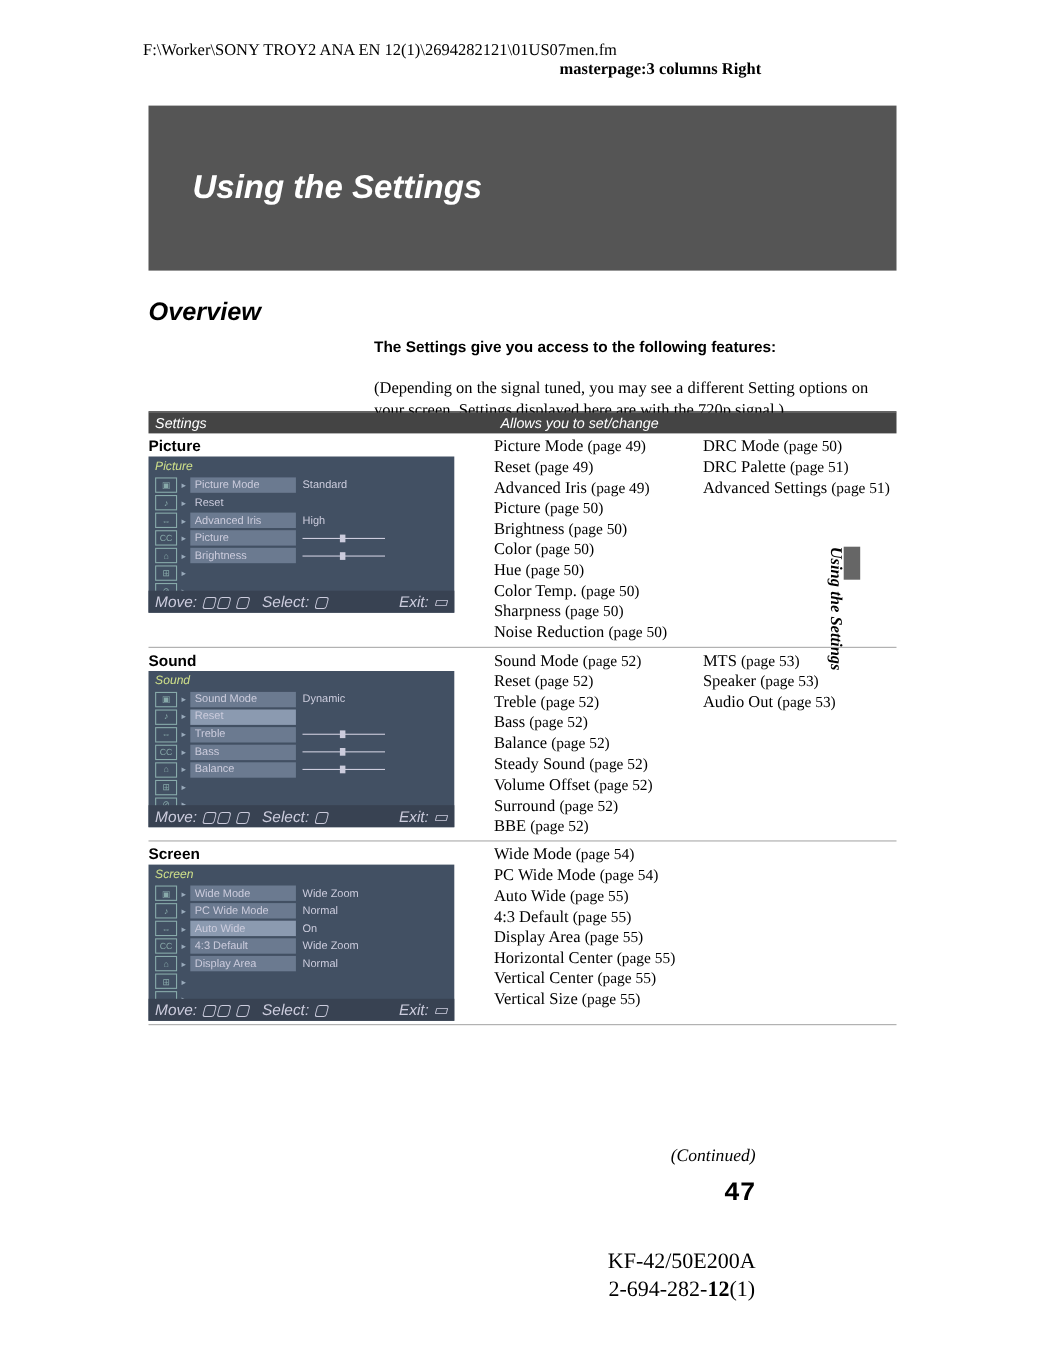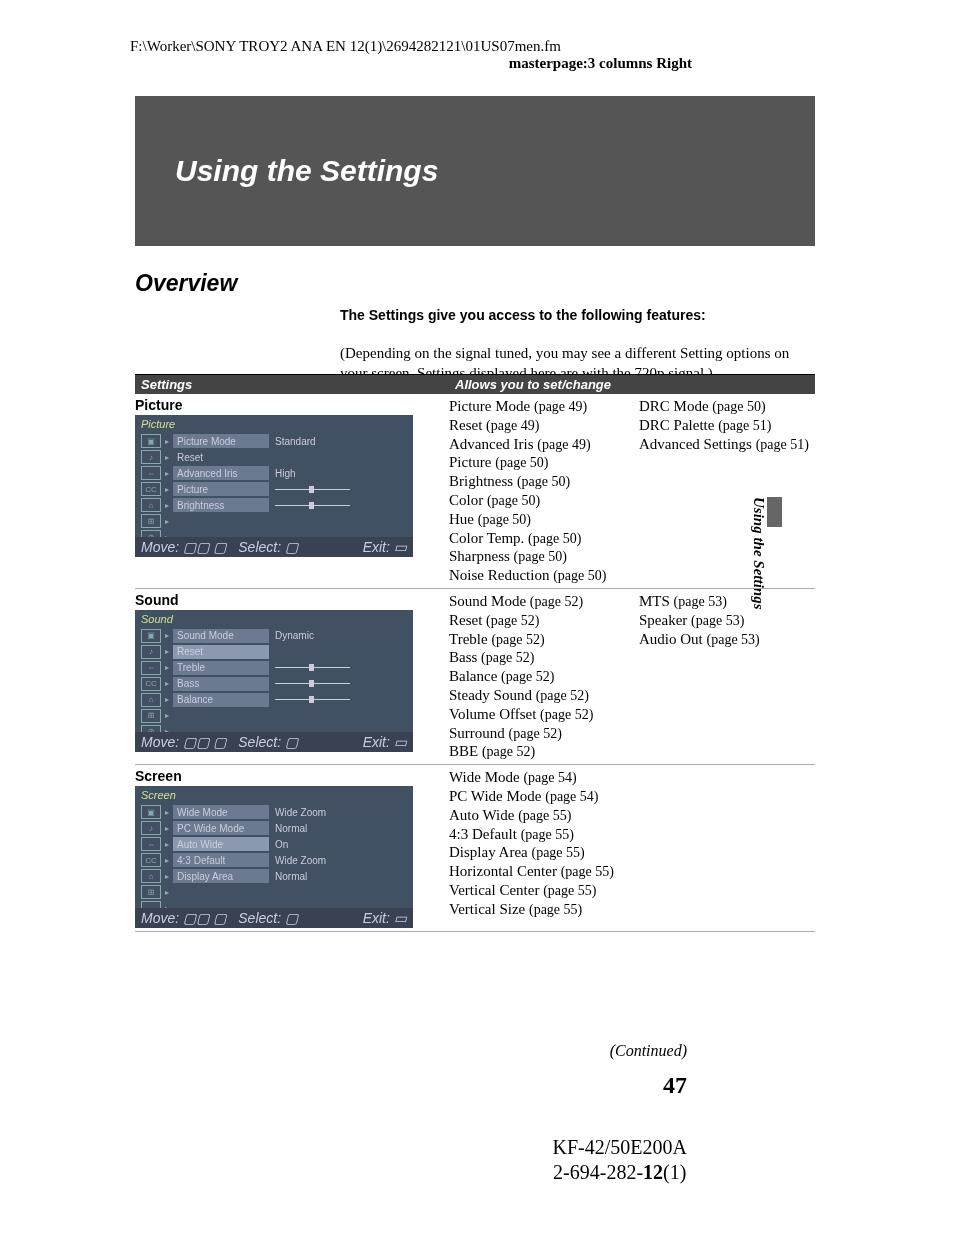--- a/index.html
+++ b/index.html
@@ -9,21 +9,21 @@
 .hdr-right{float:right;font-family:Liberation Serif, serif;font-weight:bold}
 .side-tab{position:absolute;right:55px;top:497px;width:28px;height:160px}
 .side-tab .bar{position:absolute;right:-15px;top:0;width:15px;height:30px;background:#666}
 .side-tab .txt{writing-mode:vertical-rl;font-family:"Times New Roman",serif;font-style:italic;font-weight:bold;font-size:15px;position:absolute;top:0;right:0}
 .banner{position:absolute;left:135px;top:96px;width:680px;height:150px;background:#555;color:#fff;display:flex;align-items:center}
 .banner h1{font-family:Arial,sans-serif;font-style:italic;font-weight:bold;font-size:30px;margin:0 0 0 40px}
 .ovw{position:absolute;left:135px;top:270px;font-family:Arial,sans-serif;font-style:italic;font-weight:bold;font-size:23px}
 .intro{position:absolute;left:340px;top:306px;width:475px;font-size:15px;line-height:1.35}
 .intro .b{font-family:Arial,sans-serif;font-weight:bold;font-size:14px;display:block;margin-bottom:18px}
 .tbl{position:absolute;left:135px;top:374px;width:680px;border-top:1px solid #000}
-.tblhdr{background:#444;color:#fff;font-family:Arial,sans-serif;font-style:italic;font-weight:bold;font-size:13px;display:flex}
+.tblhdr{background:#444;color:#fff;font-family:Arial,sans-serif;font-style:italic;font-weight:normal;font-size:13px;display:flex}
 .tblhdr .c1{width:314px;padding:2px 6px;box-sizing:border-box}
 .tblhdr .c2{flex:1;padding:2px 6px}
 .row{display:flex;border-bottom:1px solid #aaa}
 .row .c1{width:314px;padding:3px 0 3px 0;box-sizing:border-box}
 .row .c2{width:190px;padding:3px 0;box-sizing:border-box}
 .row .c3{width:176px;padding:3px 0;box-sizing:border-box}
 .catname{font-family:Arial,sans-serif;font-weight:bold;font-size:14px;margin-bottom:2px}
 .feat{font-size:15px;line-height:1.2;font-family:"Times New Roman",serif}
 .feat .pg{font-size:14px}
 
@@ -33,21 +33,21 @@
 .osd .ic{width:18px;height:12px;border:1px solid #8aa;color:#8aa;font-size:8px;display:flex;align-items:center;justify-content:center;margin-right:4px}
 .osd .tri{color:#9ab;margin-right:4px;font-size:8px}
 .osd .lbl{width:92px;height:14px;display:flex;align-items:center;padding-left:4px;color:#ccd}
 .osd .lbl.hl{background:#6b7a90}
 .osd .lbl.sel{background:#8b9ab0}
 .osd .val{color:#ccd;margin-left:6px}
 .osd .slider{width:75px;height:1px;background:#ccd;position:relative;margin-left:6px}
 .osd .slider::after{content:"";position:absolute;width:5px;height:7px;background:#ccd;top:-3px;left:45%}
 .osd .bot{position:absolute;bottom:0;left:0;right:0;background:#384252;font-size:14px;color:#ccd;padding:2px 6px;display:flex;justify-content:space-between;font-style:italic}
 .cont{position:absolute;right:135px;top:1042px;font-style:italic;font-size:16px}
-.pgno{position:absolute;right:135px;top:1072px;font-family:Liberation Serif, serif;font-weight:bold;font-size:24px}
+.pgno{position:absolute;right:135px;top:1072px;font-family:Liberation Mono, monospace;font-weight:bold;font-size:24px}
 .foot{position:absolute;right:135px;top:1135px;text-align:center;font-size:20px;line-height:1.25}
 .foot .b{font-weight:bold}
 </style>
 </head>
 <body>
 
 <div class="page">
   <div class="hdr">
     <span class="hdr-left">F:\Worker\SONY TROY2 ANA EN 12(1)\2694282121\01US07men.fm</span>
     <span class="hdr-right">masterpage:3 columns Right</span>

